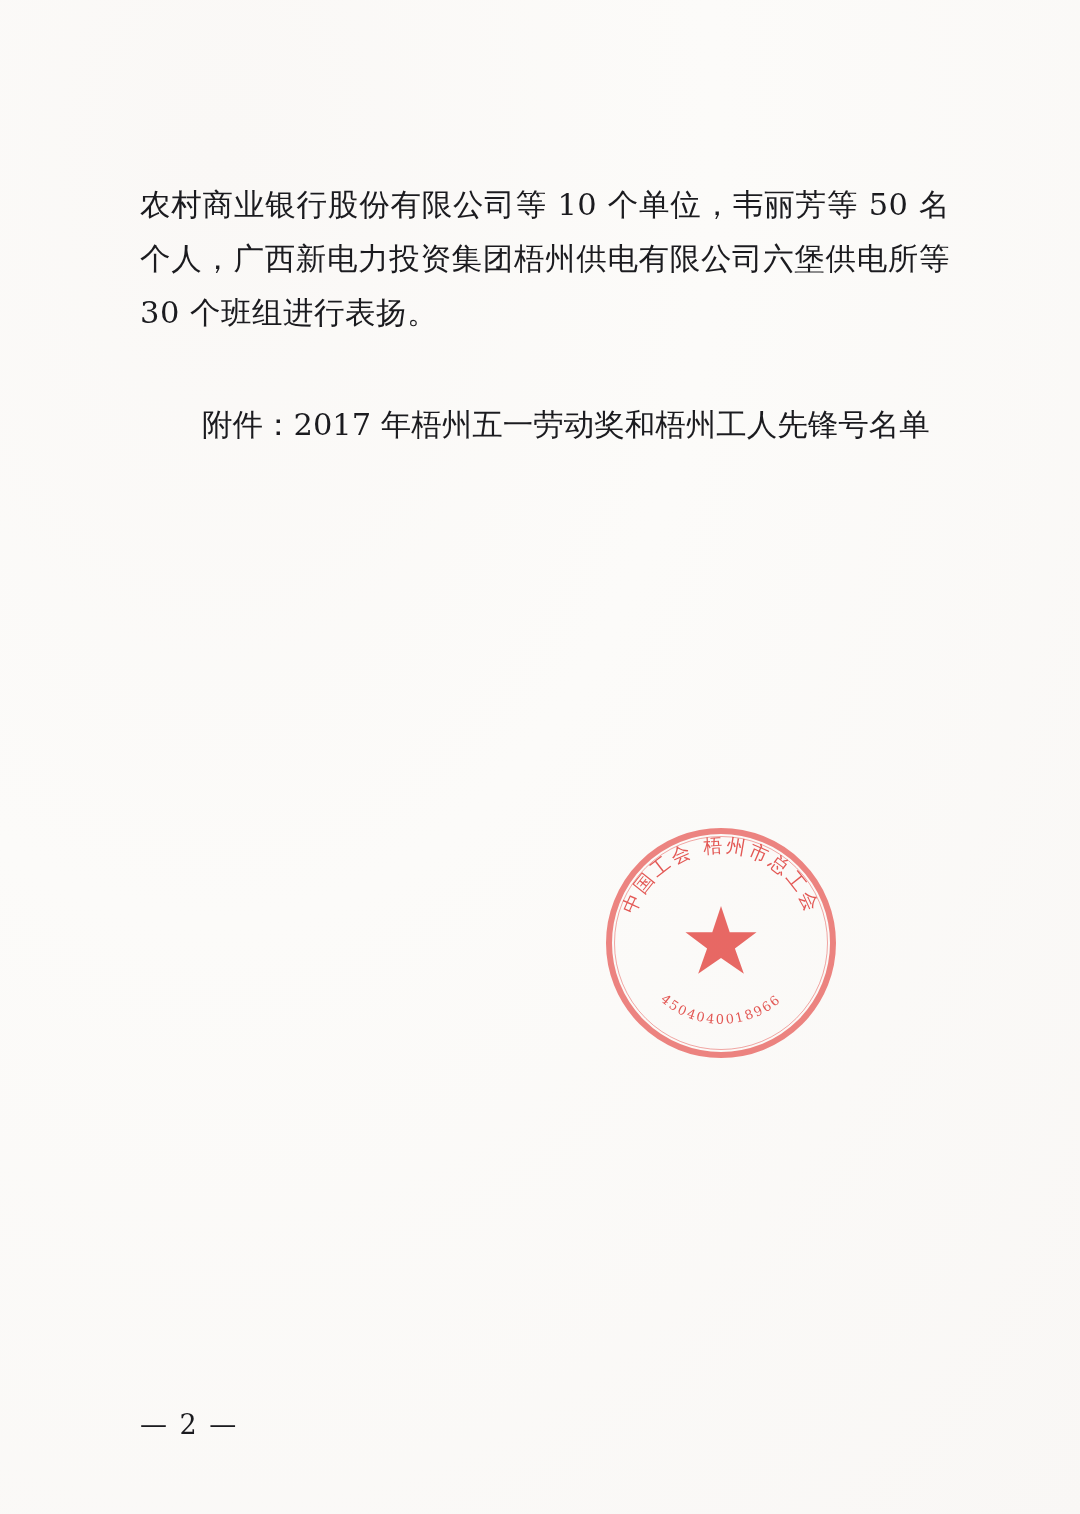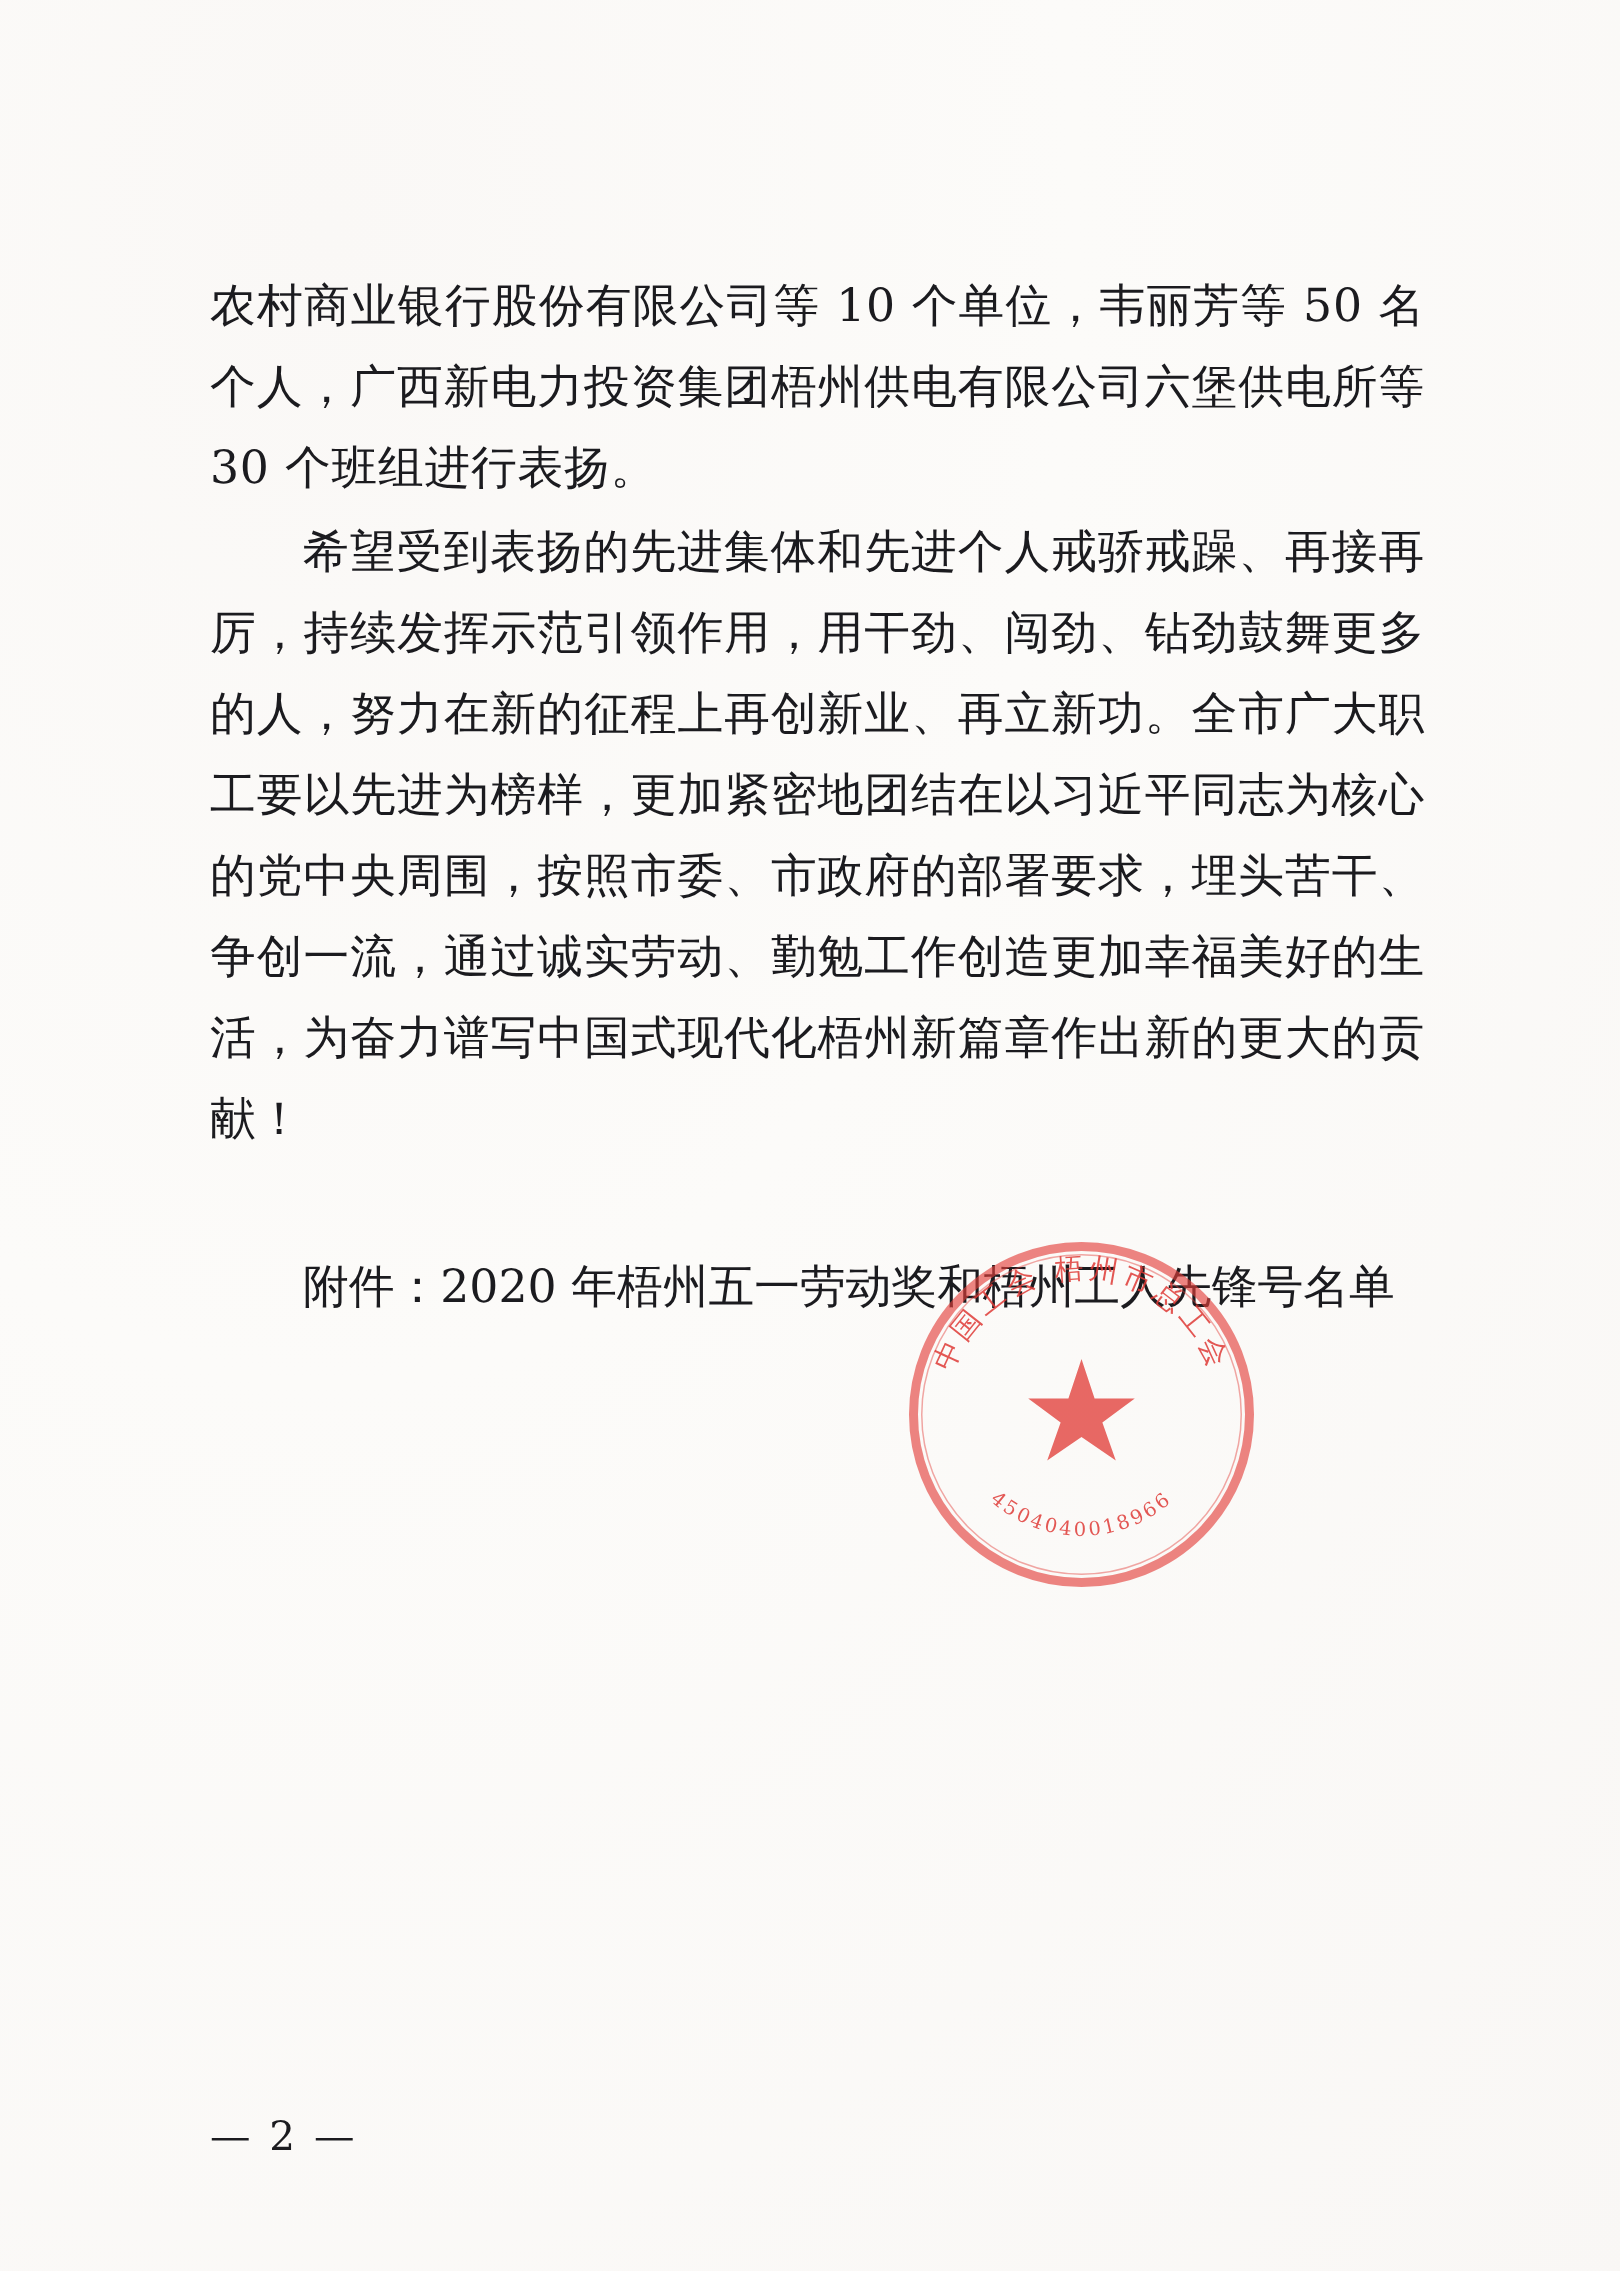--- a/index.html
+++ b/index.html
@@ -131,23 +131,22 @@
 </style>
 </head>
 <body>
 
 <div class="page">
 
   <div class="content">
 
     <p class="para">农村商业银行股份有限公司等 10 个单位，韦丽芳等 50 名个人，广西新电力投资集团梧州供电有限公司六堡供电所等 30 个班组进行表扬。</p>
 
-    <p class="para indent">希望受到表扬的先进集体和先进个人戒骄戒躁、再接再厉，持续发挥示范引领作用，用干劲、闯劲、钻劲鼓舞更多的人，努力在新的征程上再创新业、再立新功。全市广大职工要以先进为榜样，更加紧密地团结在以习近平同志为核心的党中央周围，按照市委、市政府的部署要求，埋头苦干、争创一流，通过诚实劳动、勤勉工作创造更加幸福美好的生活，为奋力谱写中国式现代化梧州新篇章作出新的更大的贡献！</p>
 
-    <p class="attachment">附件：2020 年梧州五一劳动奖和梧州工人先锋号名单</p>
+    <p class="attachment">附件：2017 年梧州五一劳动奖和梧州工人先锋号名单</p>
 
   </div>
 
   <div class="seal-wrap">
     <div class="seal"></div>
     <div class="seal-inner-ring"></div>
 
     <div class="seal-arc-text">
       <svg viewBox="0 0 230 230">
         <defs>

